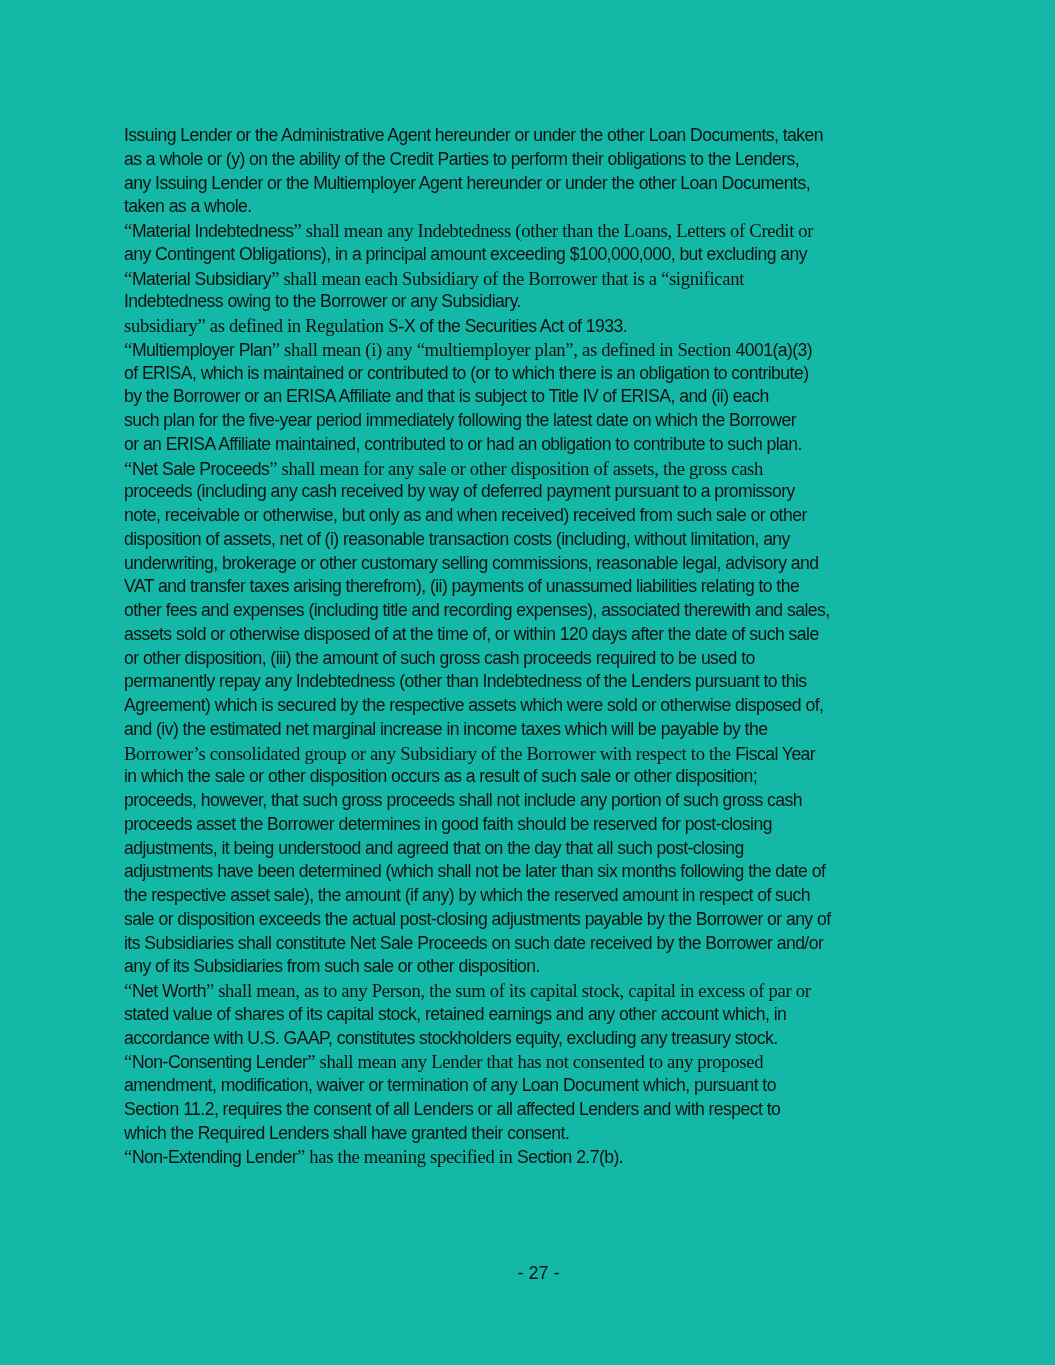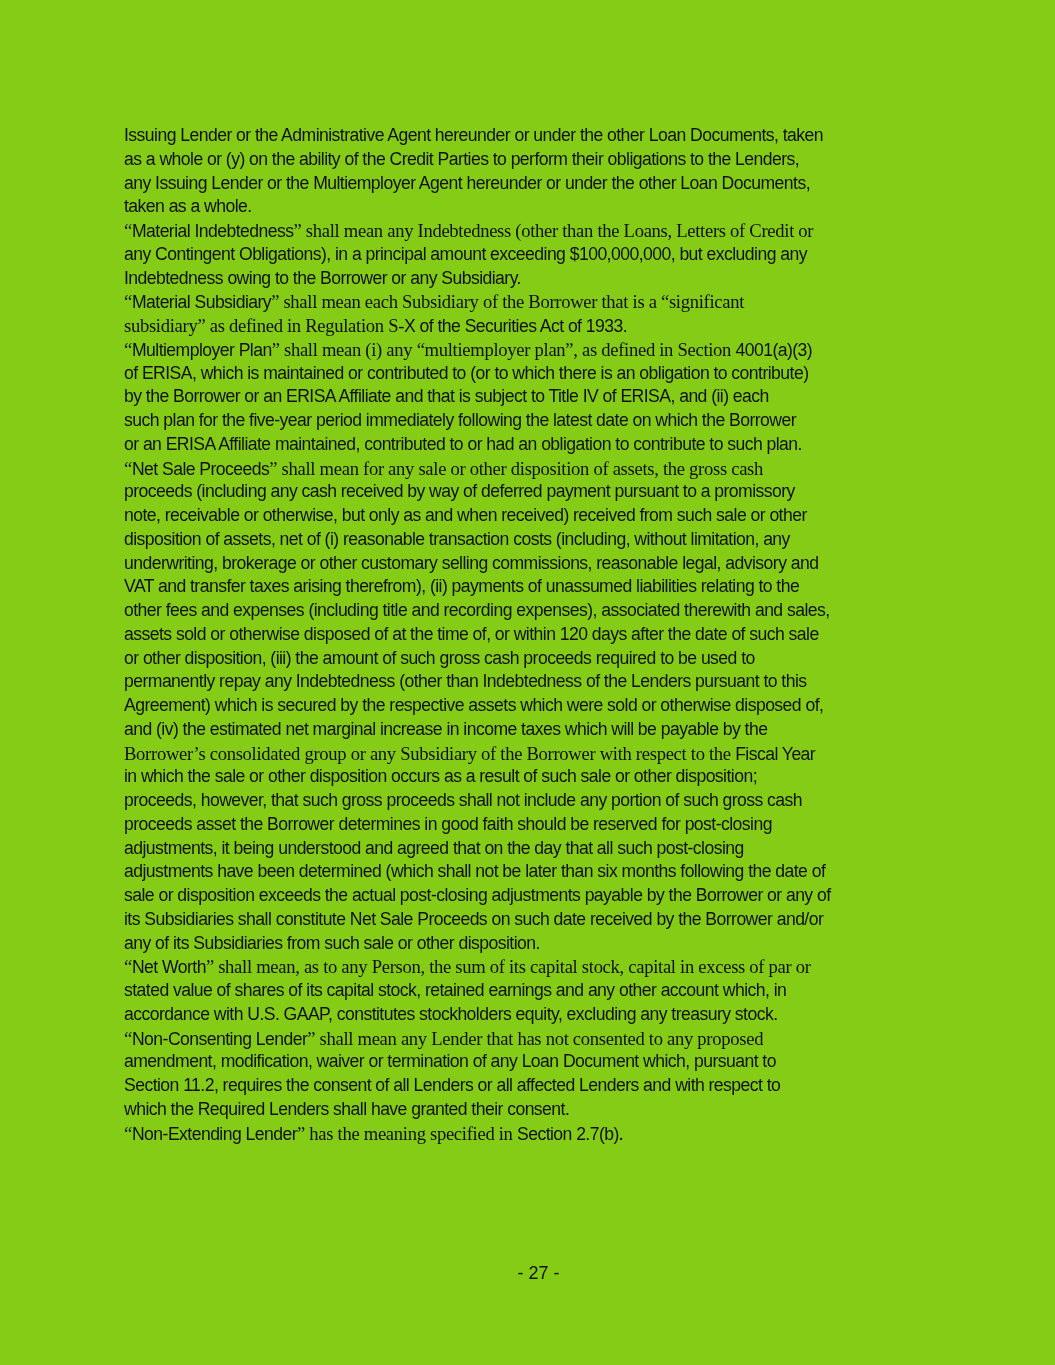--- a/index.html
+++ b/index.html
@@ -1,37 +1,37 @@
 <!DOCTYPE html>
 <html><head>
 <meta charset="utf-8">
 <style>
   html, body { margin: 0; padding: 0; background: #ffffff; }
   body { width: 1055px; height: 1365px; position: relative; overflow: hidden; }
-  .page { position: absolute; left: 0; top: 0; width: 1055px; height: 1365px; background: #84cc16; }
+  .page { position: absolute; left: 0; top: 0; width: 1055px; height: 1365px; background: #14b8a6; }
   .body-text { position: absolute; left: 124px; top: 124px; width: 820px; color: #111; }
   .line { height: 23.75px; line-height: 23.75px; white-space: nowrap; font-size: 17.6px; letter-spacing: -0.35px; }
   .seg-sans { font-family: "Liberation Sans", sans-serif; font-size: 17.6px; letter-spacing: -0.55px; }
   .seg-serif { font-family: "Liberation Serif", serif; font-size: 18.6px; letter-spacing: -0.3px; }
   .u { text-underline-offset: 2px; text-decoration-thickness: 1px; }
   .page-number { position: absolute; top: 1263px; left: 11px; width: 1055px; text-align: center; font-family: "Liberation Sans", sans-serif; font-size: 18px; color: #111; }
 </style>
 </head>
 <body>
 
 <div class="page">
   <div class="body-text" id="body-text">
       <div class="line"><span class="seg-sans">Issuing Lender or the Administrative Agent hereunder or under the other Loan Documents, taken</span></div>
       <div class="line"><span class="seg-sans">as a whole or (y) on the ability of the Credit Parties to perform their obligations to the Lenders,</span></div>
       <div class="line"><span class="seg-sans">any Issuing Lender or the Multiemployer Agent hereunder or under the other Loan Documents,</span></div>
       <div class="line"><span class="seg-sans">taken as a whole.</span></div>
       <div class="line"><span class="seg-serif">“</span><span class="seg-sans u">Material Indebtedness</span><span class="seg-serif">” shall mean any Indebtedness (other than the Loans, Letters of Credit or</span></div>
       <div class="line"><span class="seg-sans">any Contingent Obligations), in a principal amount exceeding $100,000,000, but excluding any</span></div>
+      <div class="line"><span class="seg-serif">“</span><span class="seg-sans u">Material Subsidiary</span><span class="seg-serif">” shall mean each Subsidiary of the Borrower that is a “significant</span></div>
       <div class="line"><span class="seg-sans">Indebtedness owing to the Borrower or any Subsidiary.</span></div>
-      <div class="line"><span class="seg-serif">“</span><span class="seg-sans u">Material Subsidiary</span><span class="seg-serif">” shall mean each Subsidiary of the Borrower that is a “significant</span></div>
       <div class="line"><span class="seg-serif">subsidiary” as defined in Regulation S-</span><span class="seg-sans">X of the Securities Act of 1933.</span></div>
       <div class="line"><span class="seg-serif">“</span><span class="seg-sans u">Multiemployer Plan</span><span class="seg-serif">” shall mean (i) any “multiemployer plan”, as defined in Section </span><span class="seg-sans">4001(a)(3)</span></div>
       <div class="line"><span class="seg-sans">of ERISA, which is maintained or contributed to (or to which there is an obligation to contribute)</span></div>
       <div class="line"><span class="seg-sans">by the Borrower or an ERISA Affiliate and that is subject to Title IV of ERISA, and (ii) each</span></div>
       <div class="line"><span class="seg-sans">such plan for the five-year period immediately following the latest date on which the Borrower</span></div>
       <div class="line"><span class="seg-sans">or an ERISA Affiliate maintained, contributed to or had an obligation to contribute to such plan.</span></div>
       <div class="line"><span class="seg-serif">“</span><span class="seg-sans u">Net Sale Proceeds</span><span class="seg-serif">” shall mean for any sale or other disposition of assets, the gross cash</span></div>
       <div class="line"><span class="seg-sans">proceeds (including any cash received by way of deferred payment pursuant to a promissory</span></div>
       <div class="line"><span class="seg-sans">note, receivable or otherwise, but only as and when received) received from such sale or other</span></div>
       <div class="line"><span class="seg-sans">disposition of assets, net of (i) reasonable transaction costs (including, without limitation, any</span></div>
@@ -42,20 +42,21 @@
       <div class="line"><span class="seg-sans">or other disposition, (iii) the amount of such gross cash proceeds required to be used to</span></div>
       <div class="line"><span class="seg-sans">permanently repay any Indebtedness (other than Indebtedness of the Lenders pursuant to this</span></div>
       <div class="line"><span class="seg-sans">Agreement) which is secured by the respective assets which were sold or otherwise disposed of,</span></div>
       <div class="line"><span class="seg-sans">and (iv) the estimated net marginal increase in income taxes which will be payable by the</span></div>
       <div class="line"><span class="seg-serif">Borrower’s consolidated group or any Subsidiary of the Borrower with respect to the </span><span class="seg-sans">Fiscal Year</span></div>
       <div class="line"><span class="seg-sans">in which the sale or other disposition occurs as a result of such sale or other disposition;</span></div>
       <div class="line"><span class="seg-sans u">proceeds</span><span class="seg-sans">, </span><span class="seg-sans u">however</span><span class="seg-sans">, that such gross proceeds shall not include any portion of such gross cash</span></div>
       <div class="line"><span class="seg-sans">proceeds asset the Borrower determines in good faith should be reserved for post-closing</span></div>
       <div class="line"><span class="seg-sans">adjustments, it being understood and agreed that on the day that all such post-closing</span></div>
       <div class="line"><span class="seg-sans">adjustments have been determined (which shall not be later than six months following the date of</span></div>
+      <div class="line"><span class="seg-sans">the respective asset sale), the amount (if any) by which the reserved amount in respect of such</span></div>
       <div class="line"><span class="seg-sans">sale or disposition exceeds the actual post-closing adjustments payable by the Borrower or any of</span></div>
       <div class="line"><span class="seg-sans">its Subsidiaries shall constitute Net Sale Proceeds on such date received by the Borrower and/or</span></div>
       <div class="line"><span class="seg-sans">any of its Subsidiaries from such sale or other disposition.</span></div>
       <div class="line"><span class="seg-serif">“</span><span class="seg-sans u">Net Worth</span><span class="seg-serif">” shall mean, as to any Person, the sum of its capital stock, capital in excess of par or</span></div>
       <div class="line"><span class="seg-sans">stated value of shares of its capital stock, retained earnings and any other account which, in</span></div>
       <div class="line"><span class="seg-sans">accordance with U.S. GAAP, constitutes stockholders equity, excluding any treasury stock.</span></div>
       <div class="line"><span class="seg-serif">“</span><span class="seg-sans u">Non-Consenting Lender</span><span class="seg-serif">” shall mean any Lender that has not consented to any proposed</span></div>
       <div class="line"><span class="seg-sans">amendment, modification, waiver or termination of any Loan Document which, pursuant to</span></div>
       <div class="line"><span class="seg-sans u">Section 11.2</span><span class="seg-sans">, requires the consent of all Lenders or all affected Lenders and with respect to</span></div>
       <div class="line"><span class="seg-sans">which the Required Lenders shall have granted their consent.</span></div>

